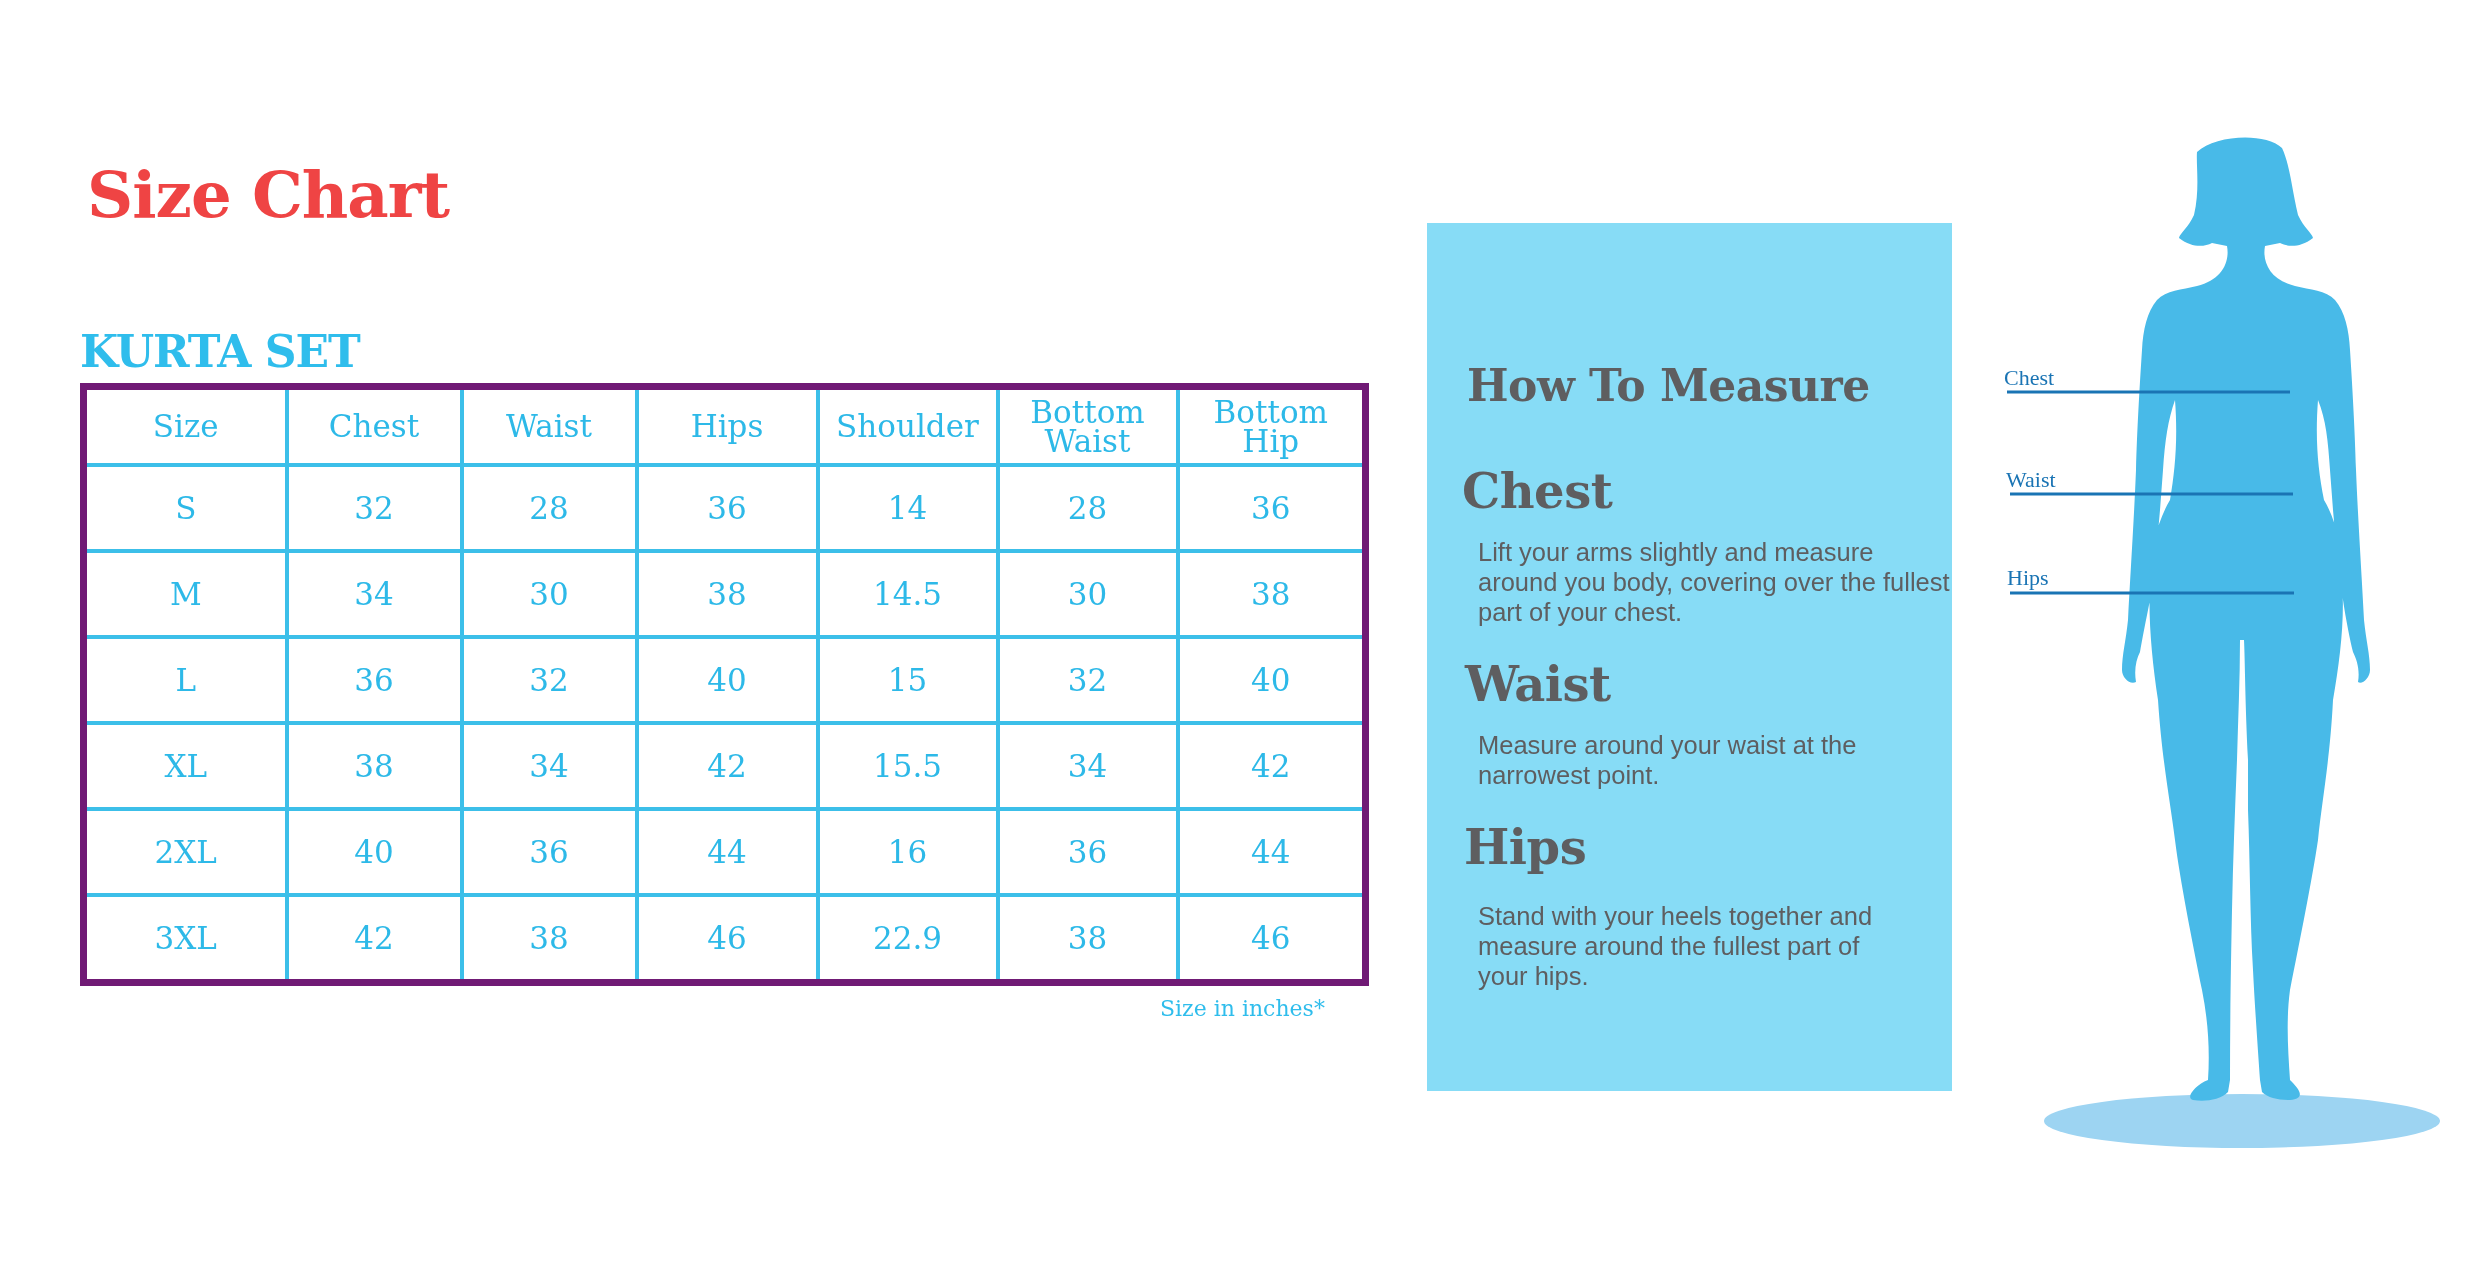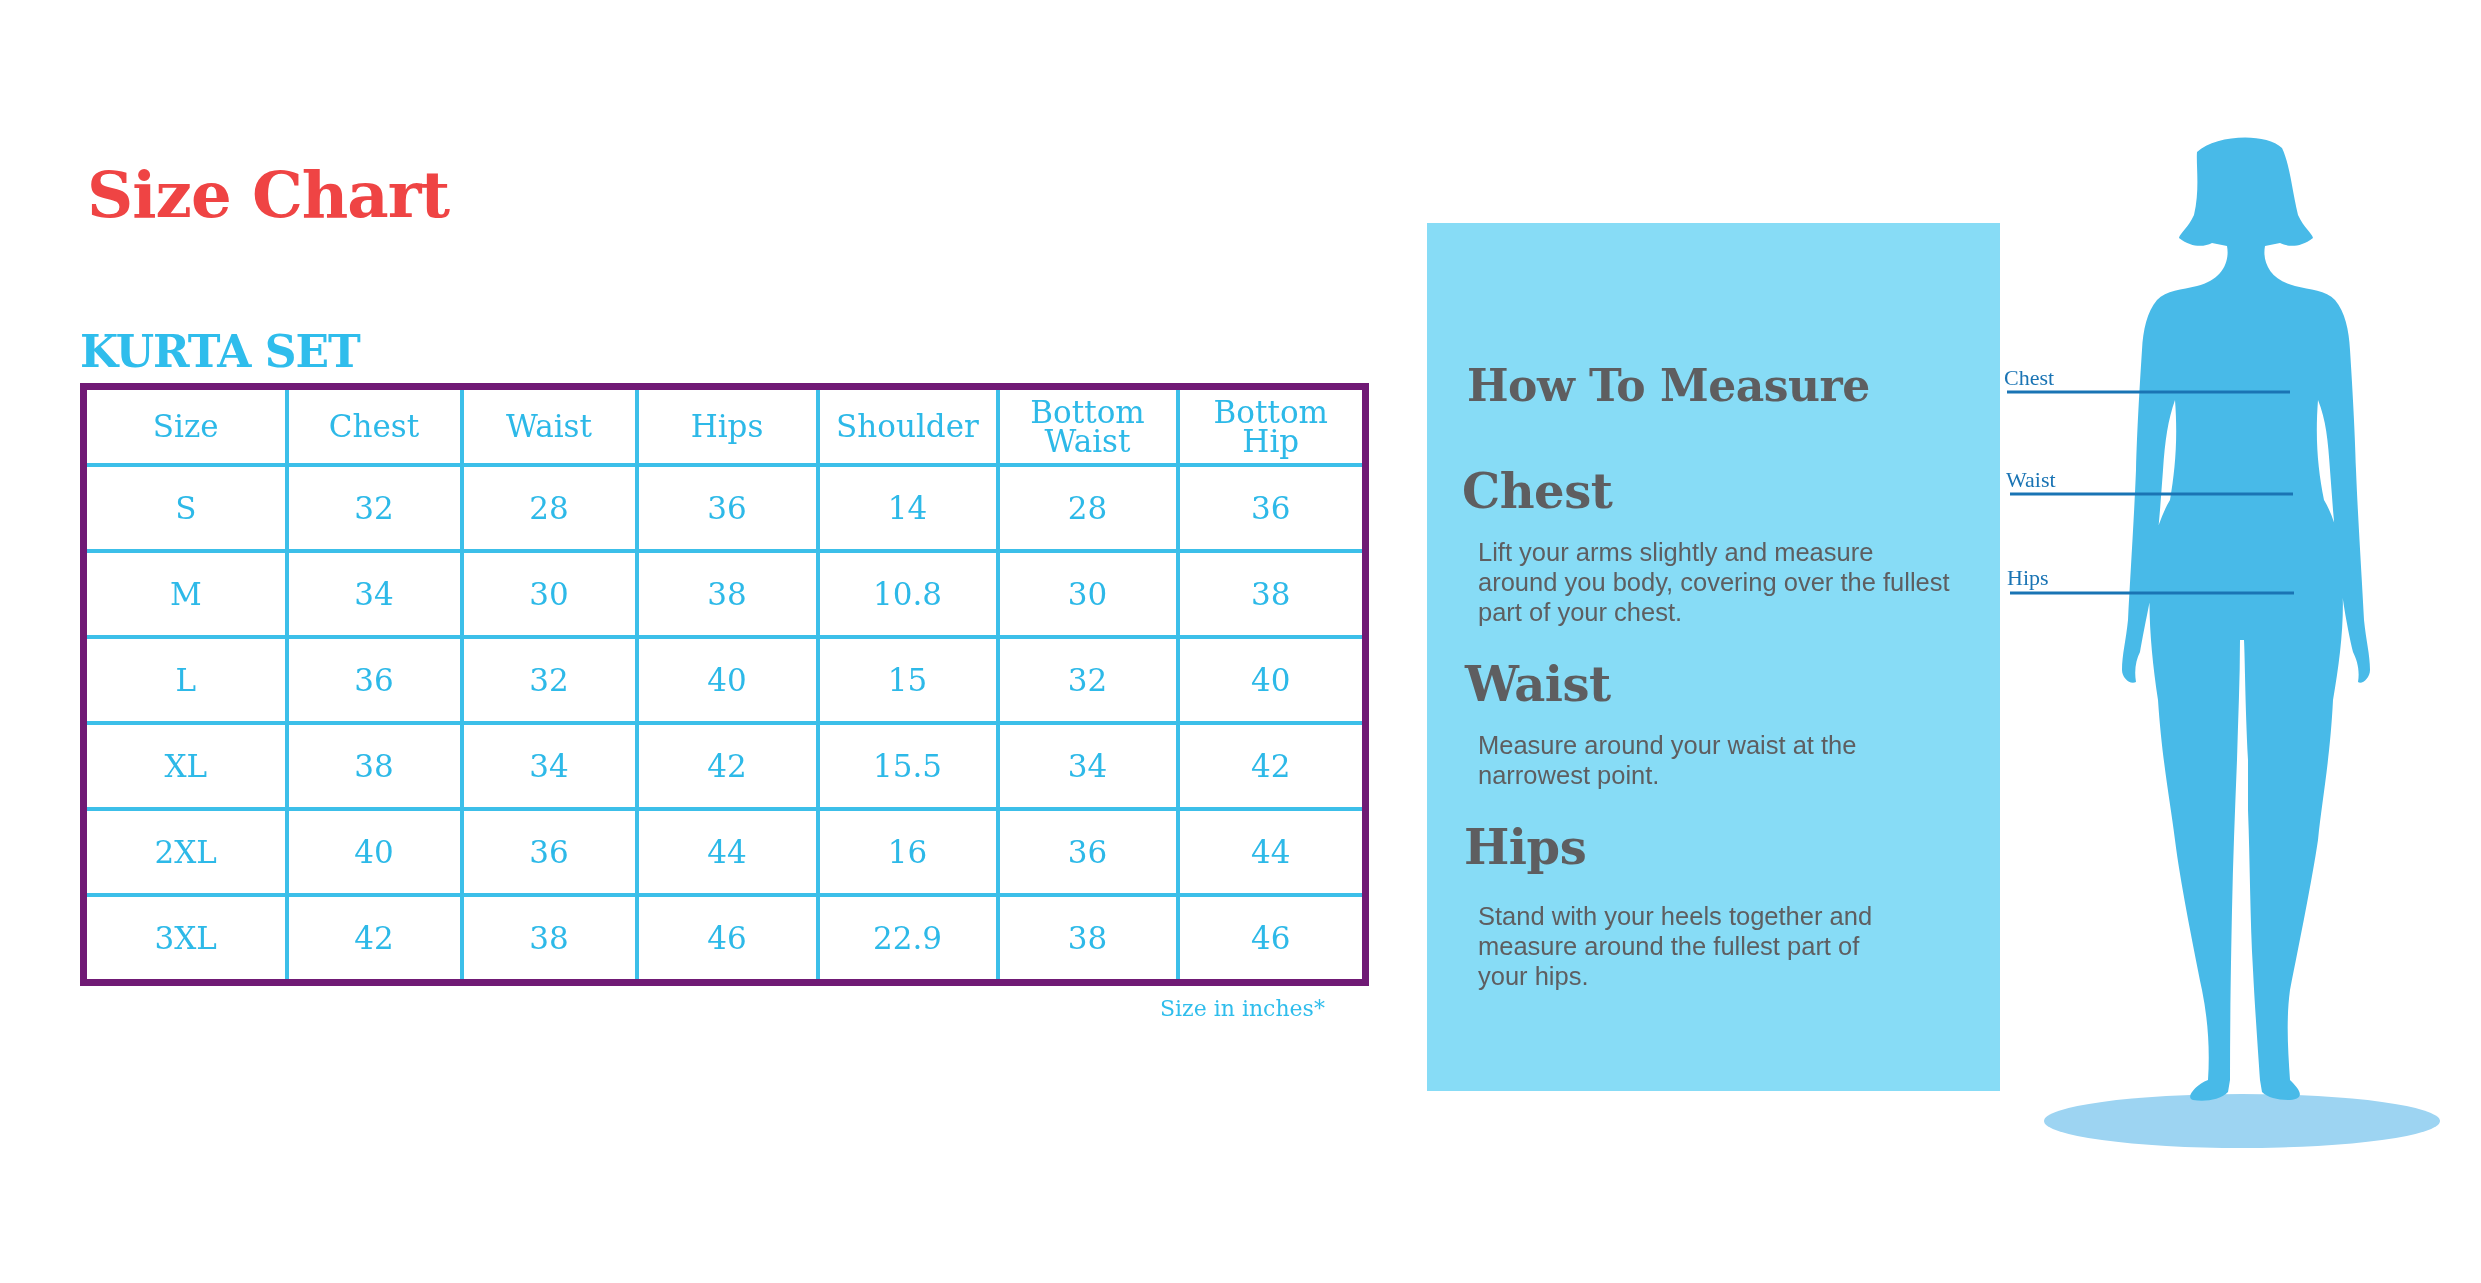--- a/index.html
+++ b/index.html
@@ -31,21 +31,20 @@
   #size-table td { font-size:31px; height:75px; }
 
   #note {
     position:absolute; left:1160px; top:996px; width:212px; text-align:left;
     font-family: "DejaVu Serif", serif; font-size:22px; color:#2fbdec;
   }
 
   #measure-panel {
     position:absolute; left:1427px; top:223px; width:525px; height:868px;
     background:#87dcf6;
-    padding-left:48px;
   }
   .panel-heading {
     position:absolute; font-family:"DejaVu Serif", serif; font-weight:bold;
     color:#5e5e60; margin:0; letter-spacing:-0.5px;
   }
   .panel-text {
     position:absolute; font-family:"Liberation Sans", sans-serif;
     color:#5e5e60; font-size:25.5px; line-height:30px; margin:16px; width:480px;
   }
 
@@ -96,21 +95,21 @@
         <td>36</td>
         <td>14</td>
         <td>28</td>
         <td>36</td>
       </tr>
       <tr>
         <td>M</td>
         <td>34</td>
         <td>30</td>
         <td>38</td>
-        <td>10.8</td>
+        <td>14.5</td>
         <td>30</td>
         <td>38</td>
       </tr>
       <tr>
         <td>L</td>
         <td>36</td>
         <td>32</td>
         <td>40</td>
         <td>15</td>
         <td>32</td>

